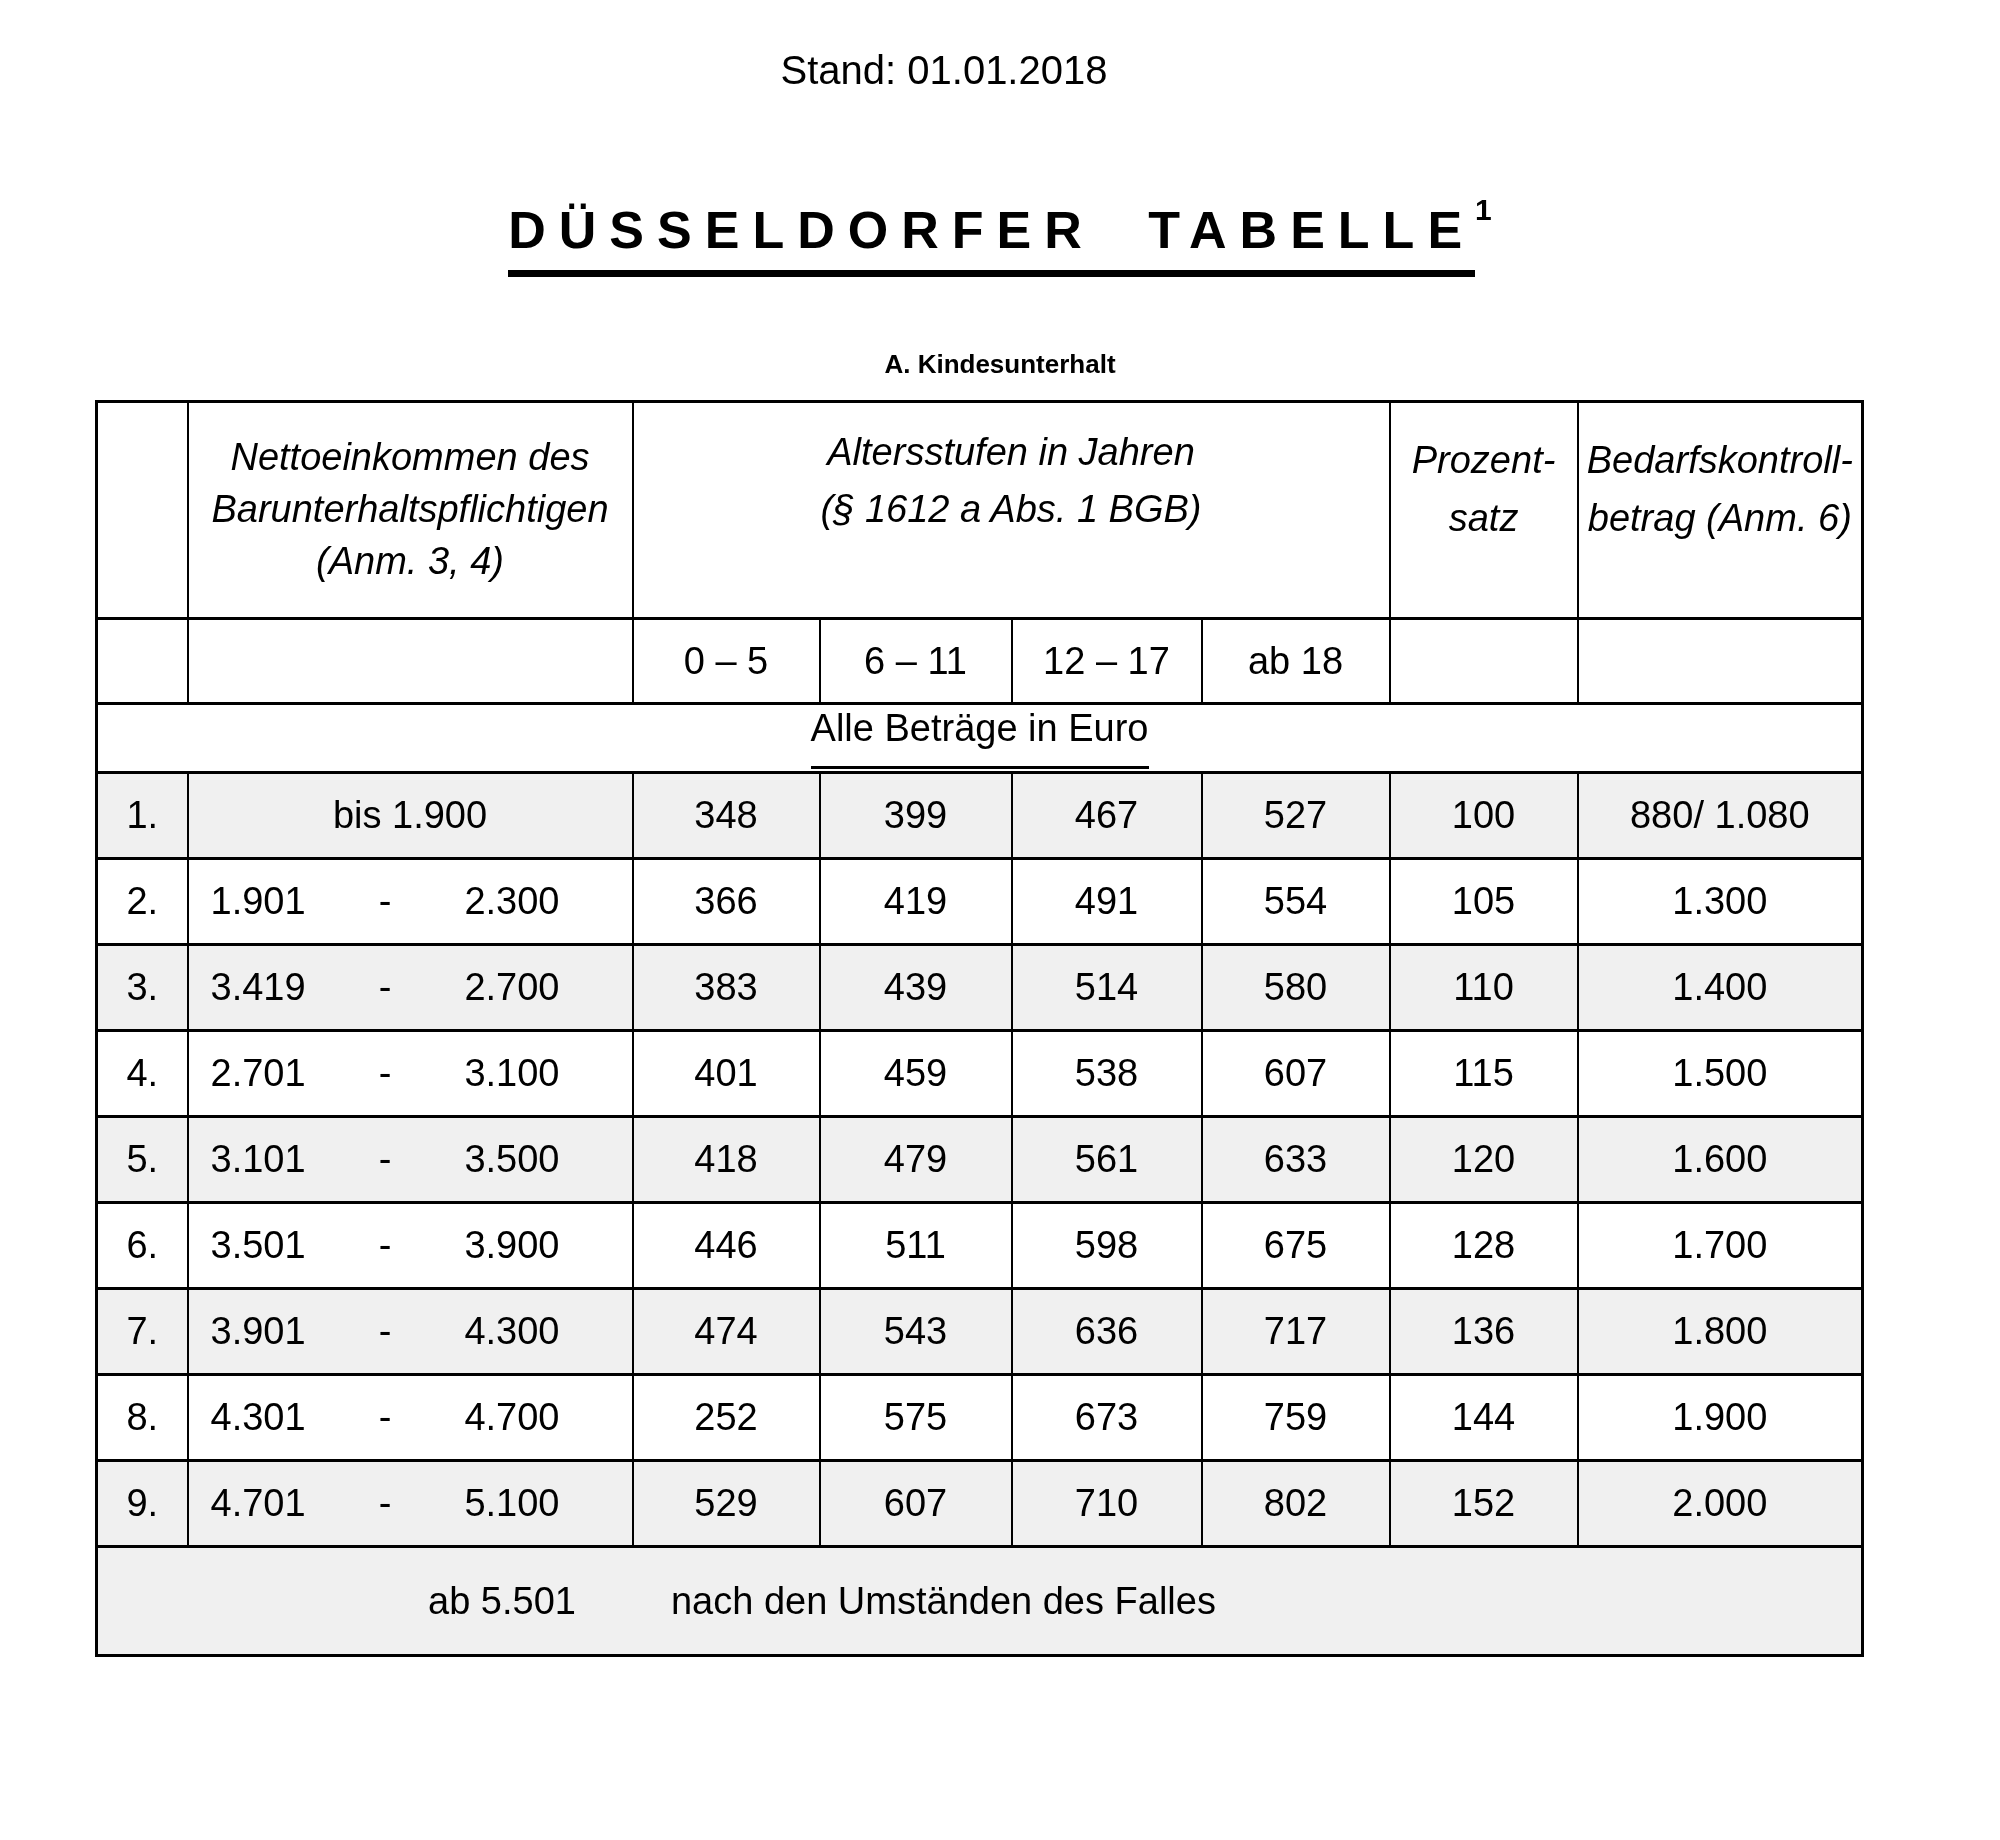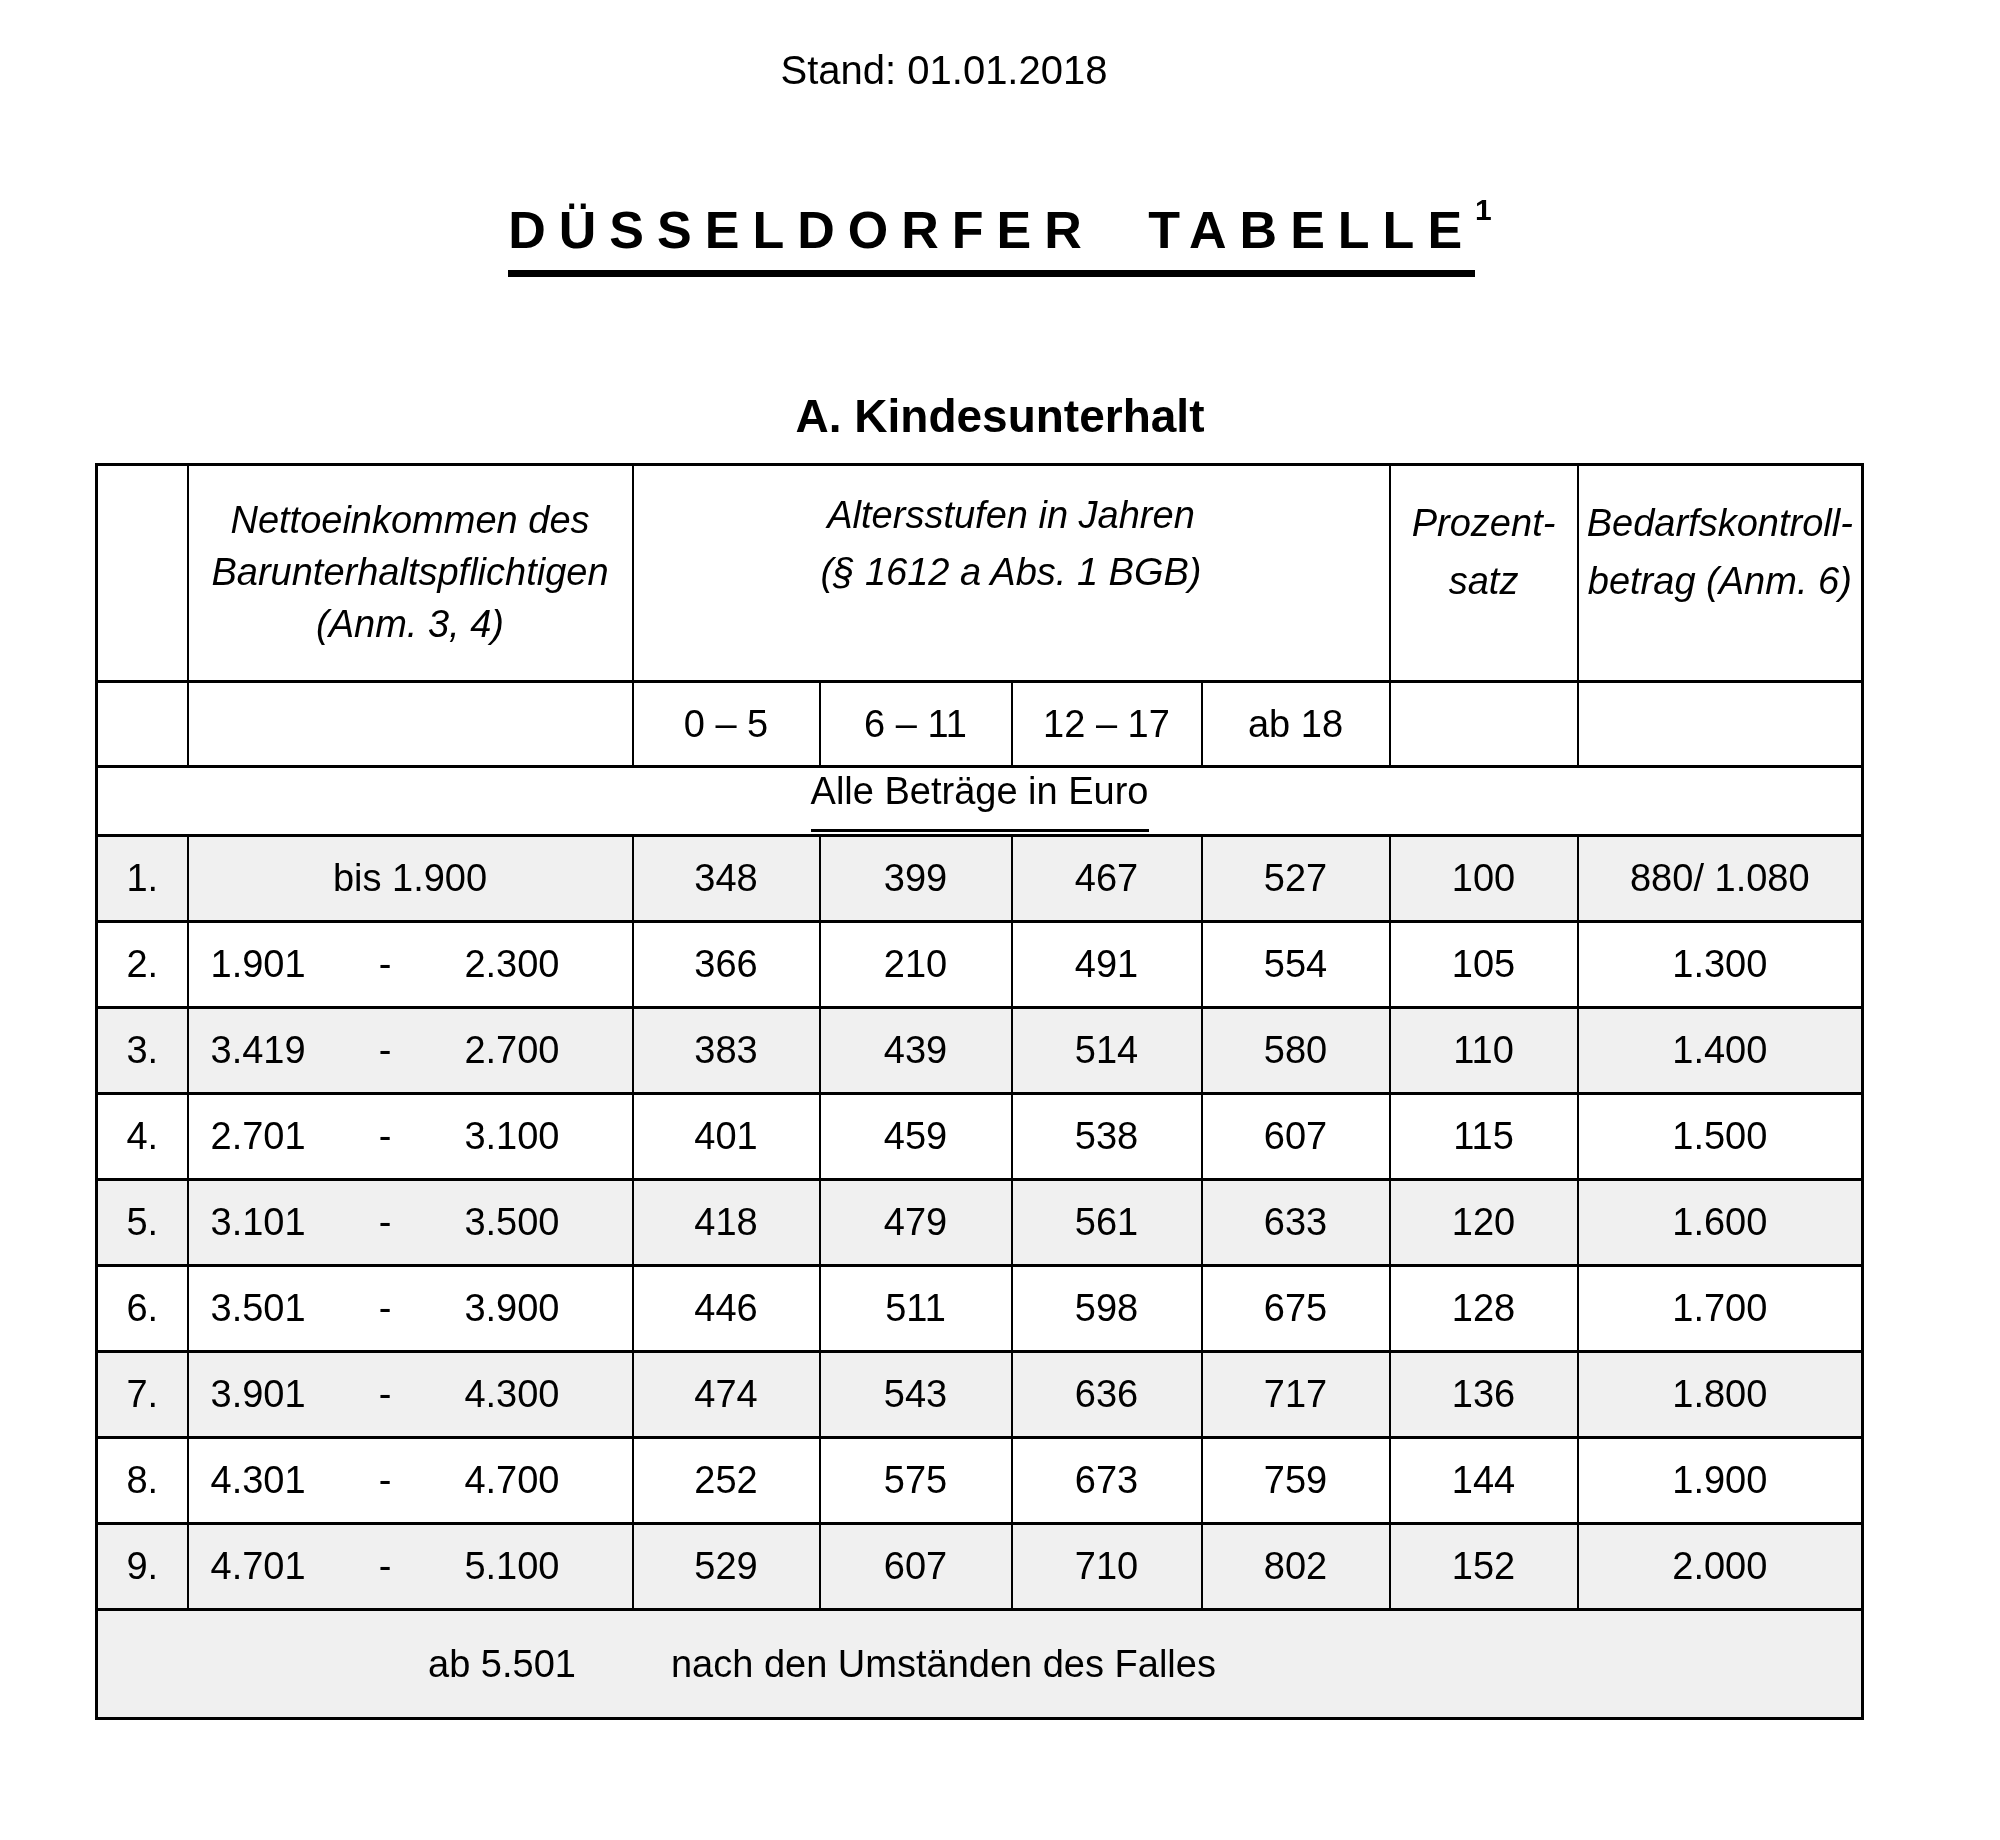--- a/index.html
+++ b/index.html
@@ -29,23 +29,23 @@
     padding-bottom: 10px;
     white-space: nowrap;
   }
   .title-sup {
     font-size: 30px;
     font-weight: bold;
     vertical-align: 28px;
     letter-spacing: 0;
   }
   .caption {
-    margin-top: 112px;
+    margin-top: 72px;
     text-align: center;
-    font-size: 46px;
+    font-size: 26px;
     font-weight: bold;
   }
   table.dtab {
     margin-left: 95px;
     margin-top: 20px;
     border-collapse: collapse;
     table-layout: fixed;
     width: 1766px;
     font-size: 38px;
   }
@@ -175,21 +175,21 @@
   <tr class="data">
     <td>2.</td>
     <td>
       <div class="range">
         <span>1.901</span>
         <span>-</span>
         <span>2.300</span>
       </div>
     </td>
     <td>366</td>
-    <td>210</td>
+    <td>419</td>
     <td>491</td>
     <td>554</td>
     <td>105</td>
     <td>1.300</td>
   </tr>
 
   <tr class="data shaded">
     <td>3.</td>
     <td>
       <div class="range">

